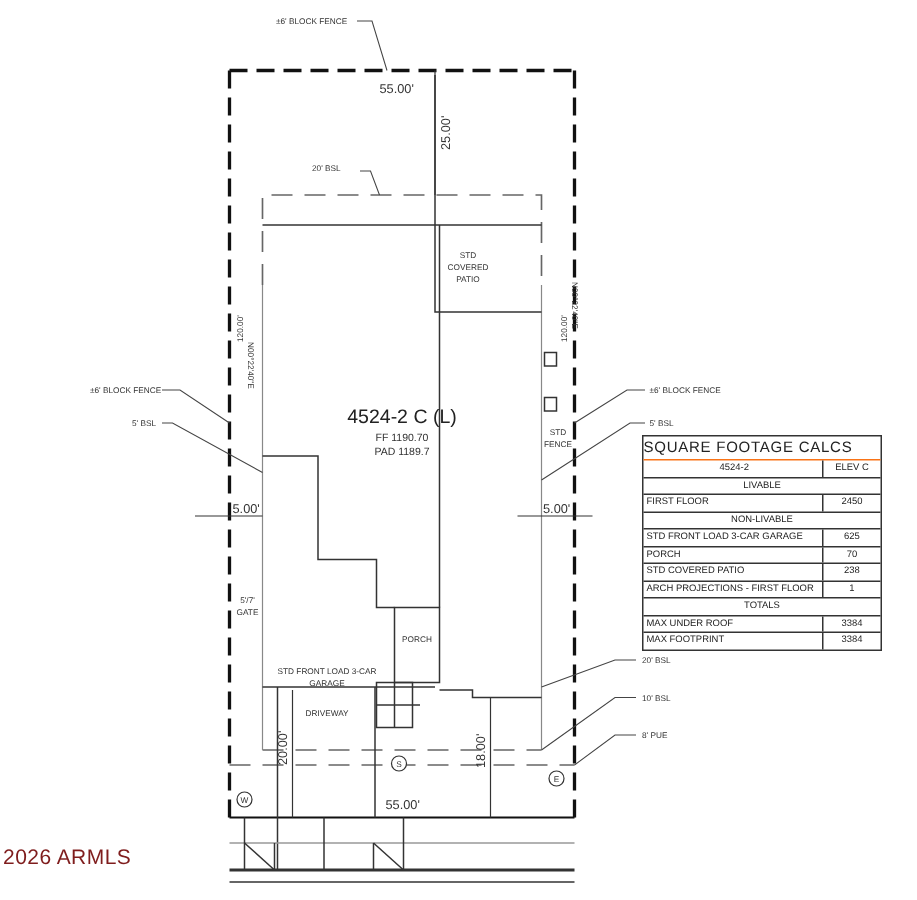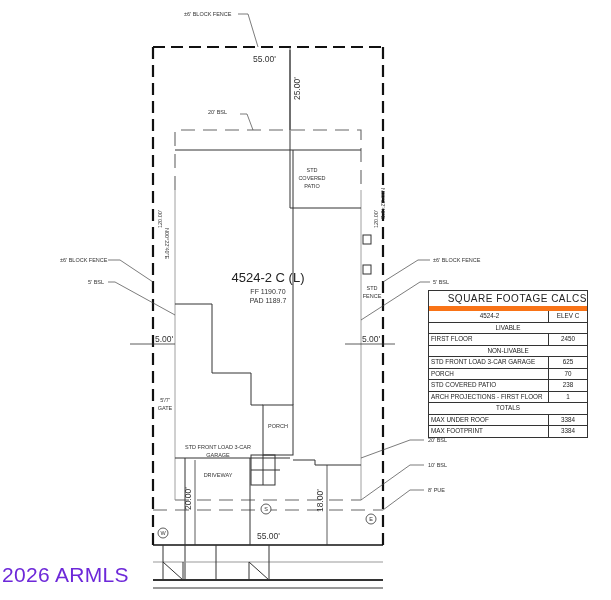--- a/index.html
+++ b/index.html
@@ -7,29 +7,29 @@
   #plan { position:absolute; left:0; top:0; width:611px; height:600px; }
   .lbl { font-family:"Liberation Sans", sans-serif; fill:#333; }
   .sm { font-size:5.5px; }
   .md { font-size:7px; }
   .dim { font-size:8.5px; fill:#333; }
   .calc {
     position:absolute; left:428px; top:290px; width:158px;
     border:1px solid #333; background:#fff;
     font-family:"Liberation Sans", sans-serif; font-size:6.3px; color:#222;
   }
-  .calc .hdr { text-align:right; font-size:10px; padding:2px 0; border-bottom:5px solid #f97316; letter-spacing:0.5px; }
+  .calc .hdr { text-align:left; font-size:10px; padding:2px 0; border-bottom:1px solid #f97316; letter-spacing:0.5px; }
   .calc .row { display:flex; border-bottom:1px solid #333; height:10.5px; line-height:10.5px; }
   .calc .row:last-child { border-bottom:none; }
   .calc .c1 { flex:1; padding-left:2px; border-right:1px solid #333; white-space:nowrap; overflow:hidden; }
   .calc .c2 { width:38px; text-align:center; }
   .calc .sec { text-align:center; border-bottom:1px solid #333; height:10.5px; line-height:10.5px; }
   .calc .sub .c1 { text-align:center; }
   .watermark {
-    position:absolute; left:2px; top:563px; font-size:21px; color:#6d28d9;
+    position:absolute; left:2px; top:563px; font-size:14px; color:#7f1d1d;
     font-family:"Liberation Sans", sans-serif; letter-spacing:0.3px;
   }
 </style>
 </head>
 <body>
 
 <svg id="plan" viewBox="0 0 611 600" xmlns="http://www.w3.org/2000/svg">
 
   <g stroke="#111" fill="none">
     <line x1="153" y1="47" x2="383" y2="47" stroke-width="2.2" stroke-dasharray="12,6"></line>

